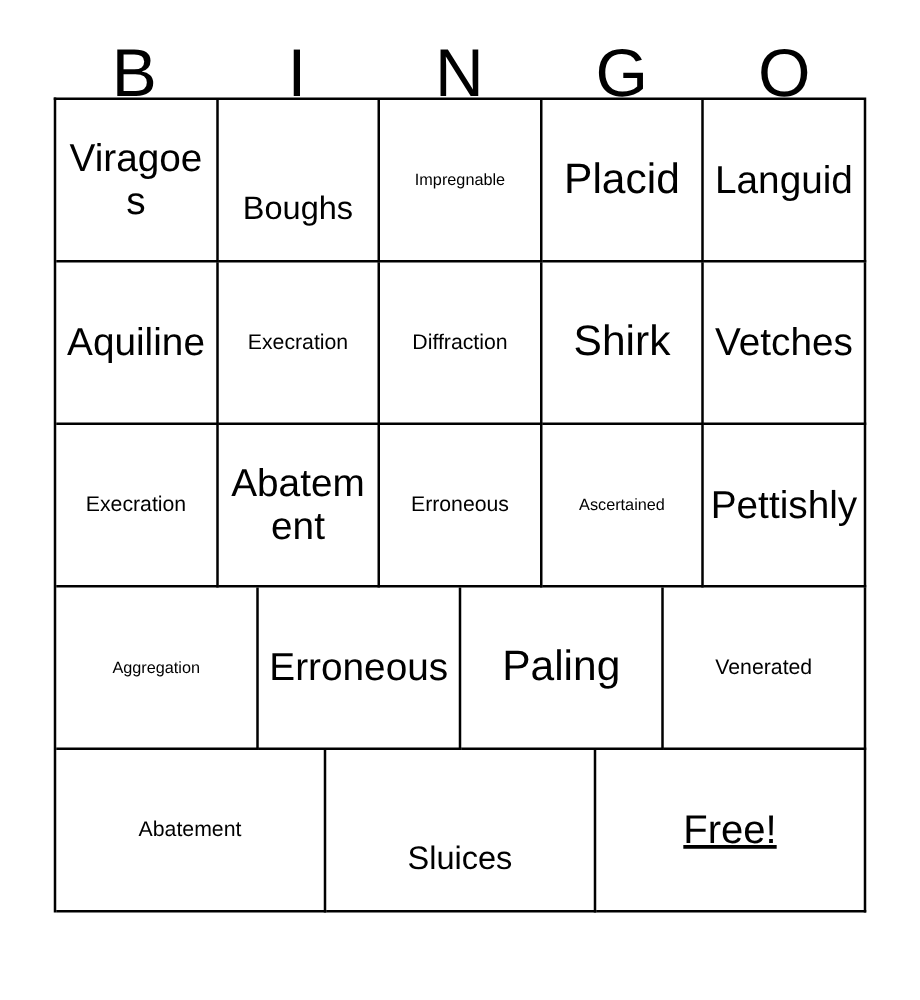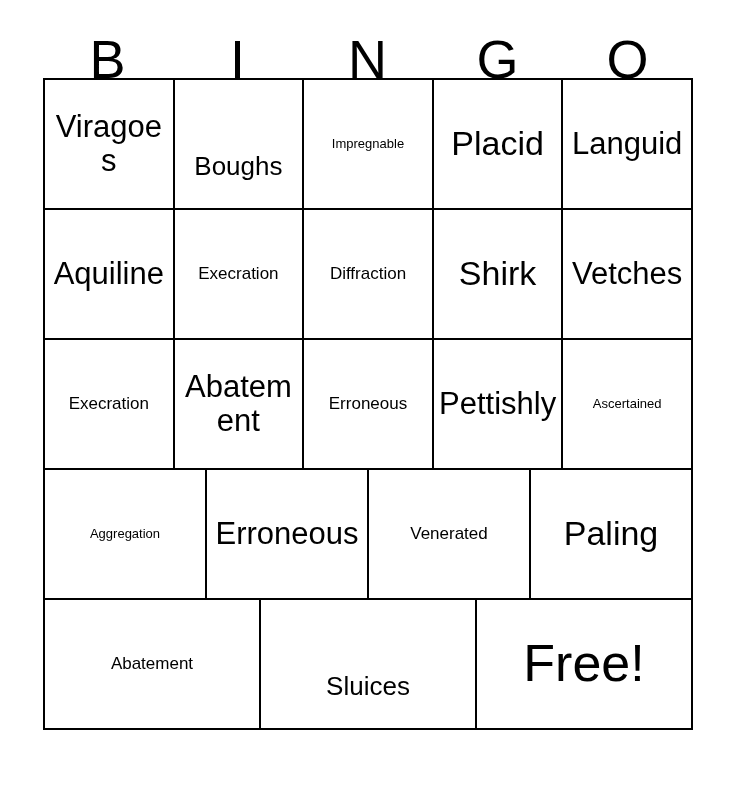--- a/index.html
+++ b/index.html
@@ -66,21 +66,21 @@
     width: 100%;
     line-height: 1.1;
     word-break: break-word;
   }
   
   .fs-xl  { font-size: 34px; }
   .fs-lg  { font-size: 26px; margin-top: 44px; }
   .fs-md  { font-size: 31px; }
   .fs-sm  { font-size: 17px; }
   .fs-xs  { font-size: 13px; }
-  .fs-free { font-size: 52px; }
+  .fs-free { font-size: 32px; text-decoration: underline; }
 </style>
 </head>
 <body>
 
 <div class="card">
 
   <div class="header-row">
     <div class="header-cell">B</div>
     <div class="header-cell">I</div>
     <div class="header-cell">N</div>
@@ -130,39 +130,39 @@
       <div class="cell">
           <span class="fs-sm">Execration</span>
         </div>
       <div class="cell">
           <span class="fs-md">Abatement</span>
         </div>
       <div class="cell">
           <span class="fs-sm">Erroneous</span>
         </div>
       <div class="cell">
-          <span class="fs-md">Pettishly</span>
+          <span class="fs-xs">Ascertained</span>
         </div>
       <div class="cell">
-          <span class="fs-xs">Ascertained</span>
+          <span class="fs-md">Pettishly</span>
         </div>
     </div>
 
     <div class="grid-row">
       <div class="cell">
           <span class="fs-xs">Aggregation</span>
         </div>
       <div class="cell">
           <span class="fs-md">Erroneous</span>
         </div>
       <div class="cell">
-          <span class="fs-sm">Venerated</span>
+          <span class="fs-xl">Paling</span>
         </div>
       <div class="cell">
-          <span class="fs-xl">Paling</span>
+          <span class="fs-sm">Venerated</span>
         </div>
     </div>
 
     <div class="grid-row">
       <div class="cell">
           <span class="fs-sm">Abatement</span>
         </div>
       <div class="cell">
           <span class="fs-lg">Sluices</span>
         </div>

